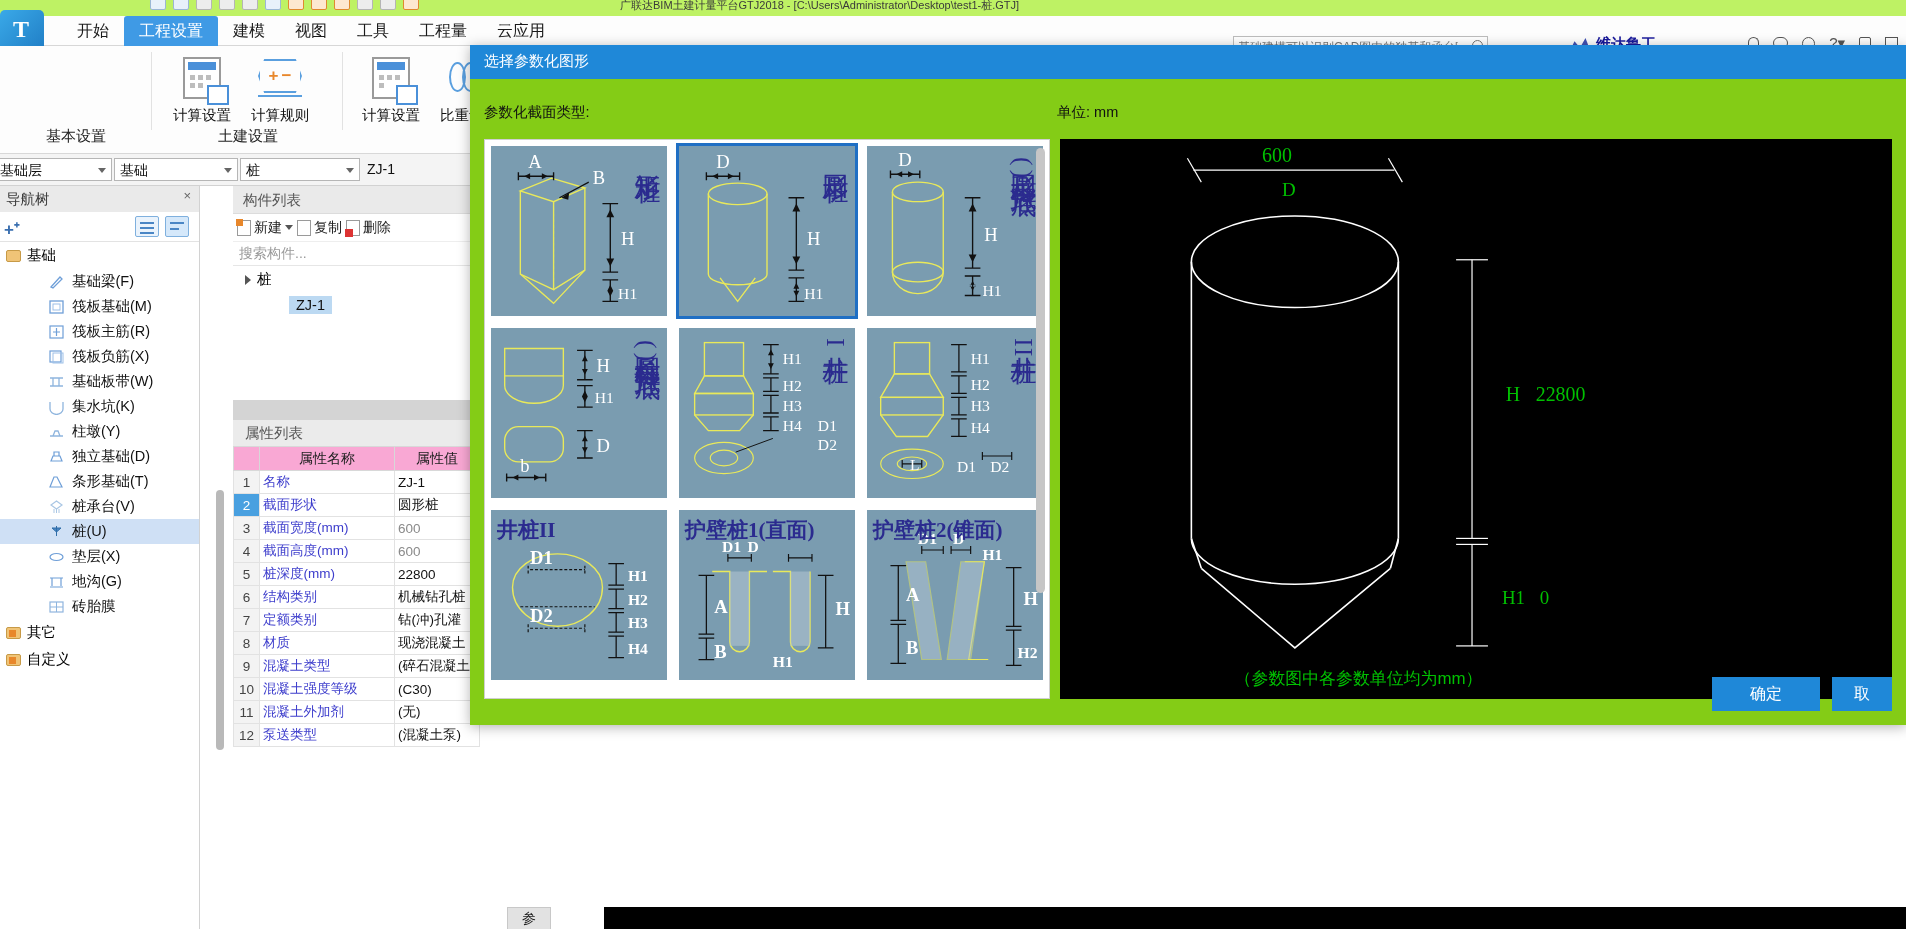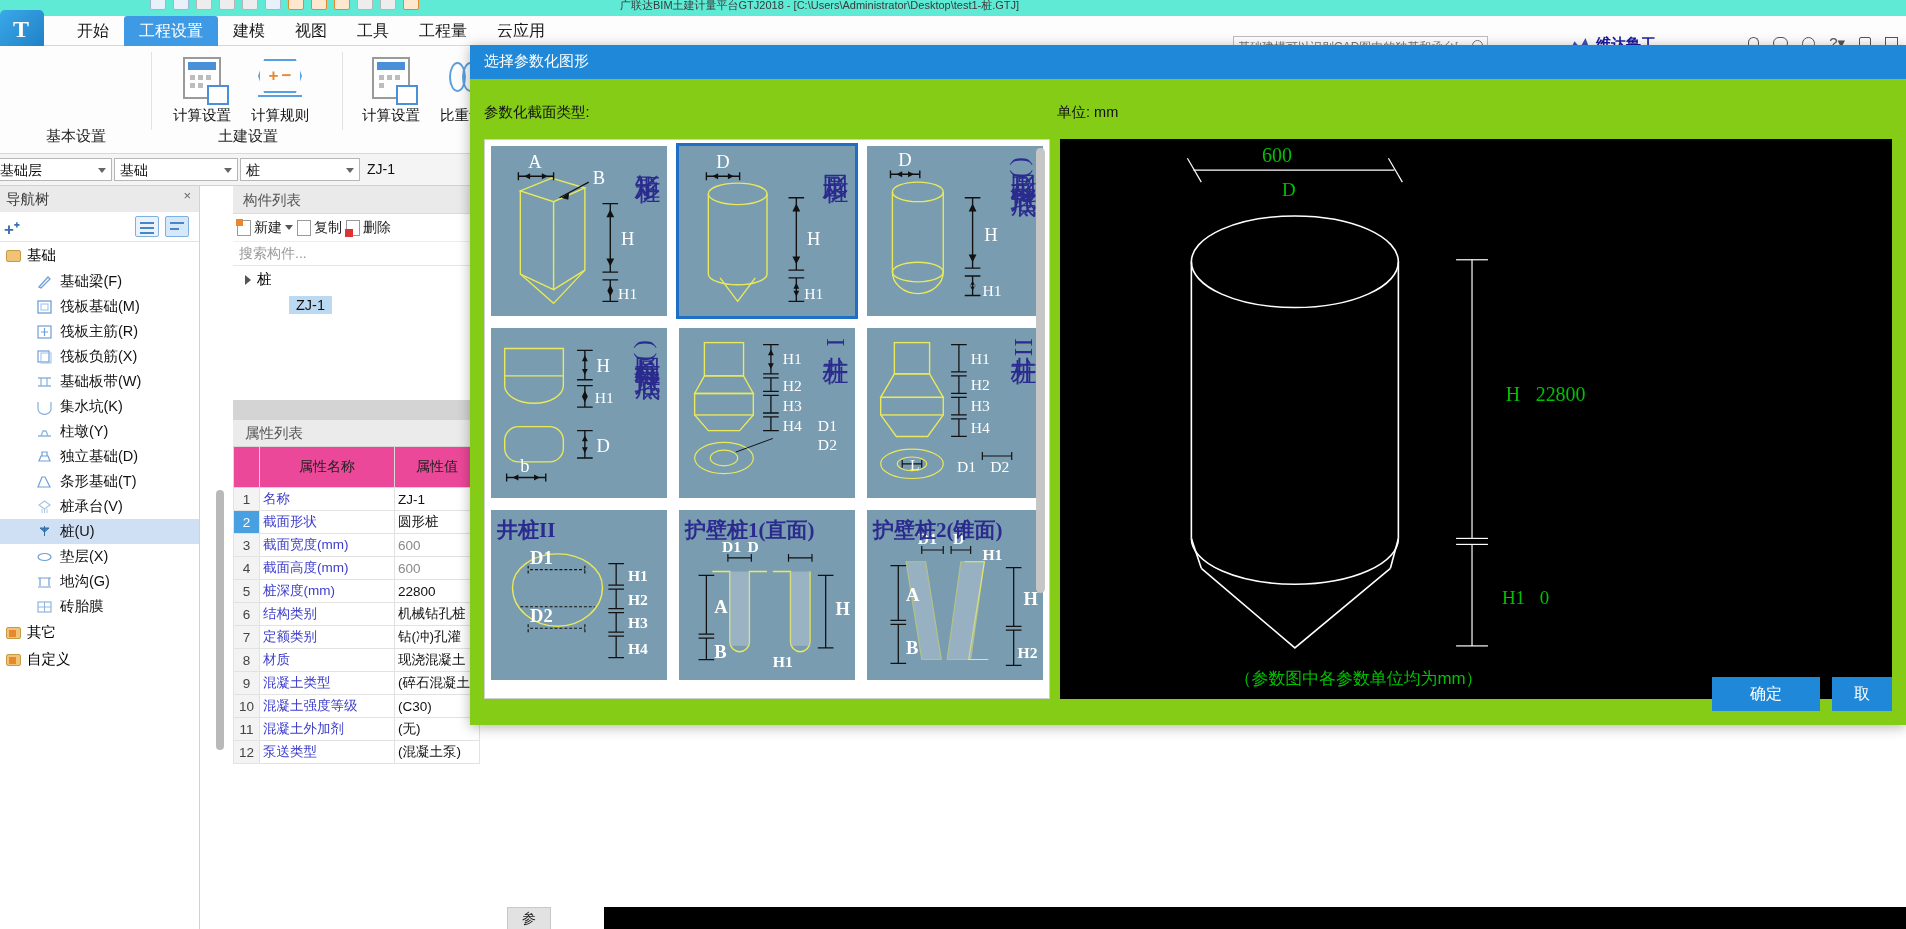--- a/index.html
+++ b/index.html
@@ -7,21 +7,21 @@
   body {
     width:1906px; height:929px;
     font-family:"Liberation Sans", sans-serif;
     font-size:13px; color:#000;
     background:#f0f0f0; overflow:hidden; position:relative;
   }
 
   
   #app { position:absolute; inset:0; background:#ffffff; }
 
-  .qat-strip { position:absolute; left:0; top:0; width:1906px; height:18px; background:#5eead4; }
+  .qat-strip { position:absolute; left:0; top:0; width:1906px; height:18px; background:#bef264; }
   .qat-icons { position:absolute; left:150px; top:-4px; display:flex; gap:7px; align-items:center; }
   .qat-ic { width:16px; height:14px; border:1px solid #9bb7d4; background:#e8f1fa; border-radius:2px; }
   .qat-ic.o { border-color:#e08a2e; background:#fde8cf; }
   .qat-ic.g { border-color:#b5b5b5; background:#ededed; }
 
   .titletext{ position:absolute; left:620px; top:-2px; font-size:11px; color:#3a3a3a; white-space:nowrap; }
 
   .tabbar { position:absolute; left:0; top:16px; width:1906px; height:30px; background:#fdfdfd; border-bottom:1px solid #d7d7d7; }
   .logo { position:absolute; left:0; top:-6px; width:44px; height:44px; background:linear-gradient(135deg,#3aa9e8,#1f7cc4); border-radius:5px; }
   .logo:after{ content:"T"; position:absolute; left:13px; top:6px; color:#fff; font-size:24px; font-weight:bold; font-family:"Liberation Serif", serif; }
@@ -89,21 +89,21 @@
   .navhead .t { position:absolute; left:6px; top:4px; font-size:14.5px; color:#3a3a3a; }
   .navhead .x { position:absolute; right:8px; top:2px; font-size:13px; color:#666; cursor:pointer; }
   .navtoolbar { height:30px; border-bottom:1px solid #e3e3e3; position:relative; }
   .navtoolbar .plus { position:absolute; left:4px; top:5px; font-size:17px; color:#3a6fb0; font-weight:bold; }
   .tb-btn { position:absolute; top:4px; width:24px; height:21px; border:1px solid #7fb0de; background:#eaf3fc; border-radius:2px; }
   .tb-btn .l { position:absolute; left:4px; height:2px; background:#4a86c5; }
   .treewrap { position:absolute; left:0; right:0; top:56px; bottom:0; overflow:hidden; }
   .troot { display:flex; align-items:center; gap:6px; padding:4px 0 4px 6px; font-size:14.5px; }
   .folder { width:15px; height:12px; background:#f0c477; border:1px solid #c79a47; border-radius:2px; position:relative; }
   .folder.sm:after{content:"";position:absolute;left:2px;top:2px;width:7px;height:7px;background:#e8872b;}
-  .tnode { display:flex; align-items:center; gap:7px; padding:3px 0 3px 36px; font-size:14.5px; color:#111; cursor:default; }
+  .tnode { display:flex; align-items:center; gap:7px; padding:3px 0 3px 48px; font-size:14.5px; color:#111; cursor:default; }
   .tnode.sel { background:#cfe0f5; }
   .tico { width:17px; height:16px; flex:0 0 17px; position:relative; }
 
   
   .complist { position:absolute; left:233px; top:186px; width:247px; bottom:0; background:#fff; }
   .panelhead { height:28px; background:#eaeaea; position:relative; border-bottom:1px solid #dcdcdc;}
   .panelhead .t { position:absolute; left:10px; top:5px; font-size:14.5px; color:#555; }
   .cl-toolbar { height:28px; display:flex; align-items:center; gap:4px; padding:0 4px; font-size:14px; color:#222; border-bottom:1px solid #eee;}
   .cl-toolbar .it { display:flex; align-items:center; gap:3px; white-space:nowrap; }
   .pg { width:14px; height:16px; border:1px solid #9a9a9a; background:#fff; position:relative; }
@@ -114,21 +114,21 @@
   .cl-tree { padding:4px 0 0 12px; font-size:14.5px; }
   .cl-tree .grp { display:flex; align-items:center; gap:6px; }
   .cl-tree .tri { width:0;height:0;border-top:5px solid transparent;border-bottom:5px solid transparent;border-left:6px solid #555; }
   .cl-item { margin:7px 0 0 44px; background:#bcd9f2; display:inline-block; padding:1px 7px; font-size:14.5px; color:#111; }
 
   
   .props { position:absolute; left:233px; top:400px; width:247px; bottom:0; background:#fff; }
   .props .ph { height:20px; background:#d4d4d4; }
   .props .pt { height:26px; background:#ebebeb; font-size:14.5px; color:#555; padding:4px 0 0 12px; }
   table.ptbl { width:100%; border-collapse:collapse; font-size:13.5px; }
-  table.ptbl th { background:#ec4899; border:1px solid #d8d8d8; height:41px; font-weight:normal; color:#222; font-size:14px; }
+  table.ptbl th { background:#f9a8d4; border:1px solid #d8d8d8; height:24px; font-weight:normal; color:#222; font-size:14px; }
   table.ptbl td { border:1px solid #e2e2e2; height:23px; padding:0 3px; color:#3d3dcc; white-space:nowrap; overflow:hidden; }
   table.ptbl td.n { width:24px; text-align:center; color:#444; background:#f3f3f3; }
   table.ptbl tr.hl td.n { background:#49a0e0; color:#fff; }
   table.ptbl td.v { color:#111; }
   table.ptbl td.v.gray { color:#8a8a8a; }
   .vscroll { position:absolute; left:216px; top:120px; width:8px; height:300px; background:#b9b9b9; border-radius:4px; }
   .tabstrip { position:absolute; left:274px; bottom:0; height:22px; background:#e2e2e2; padding:2px 14px; font-size:14px; color:#222; border:1px solid #c8c8c8; border-bottom:none;}
 
   
   .canvasbottom { position:absolute; left:604px; bottom:0; width:1302px; height:22px; background:#000; }

